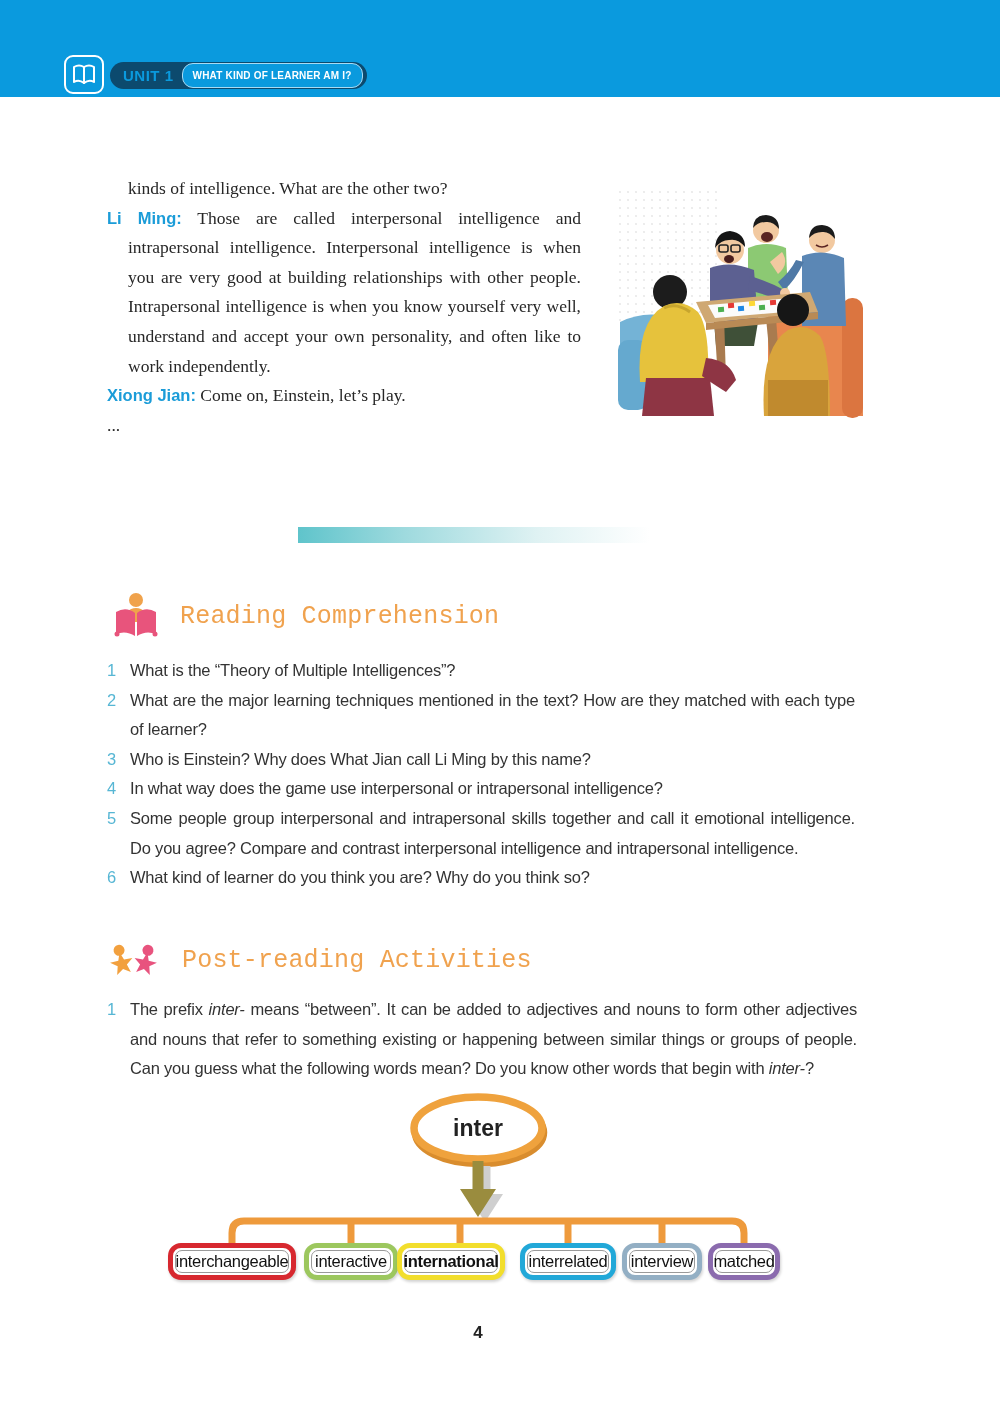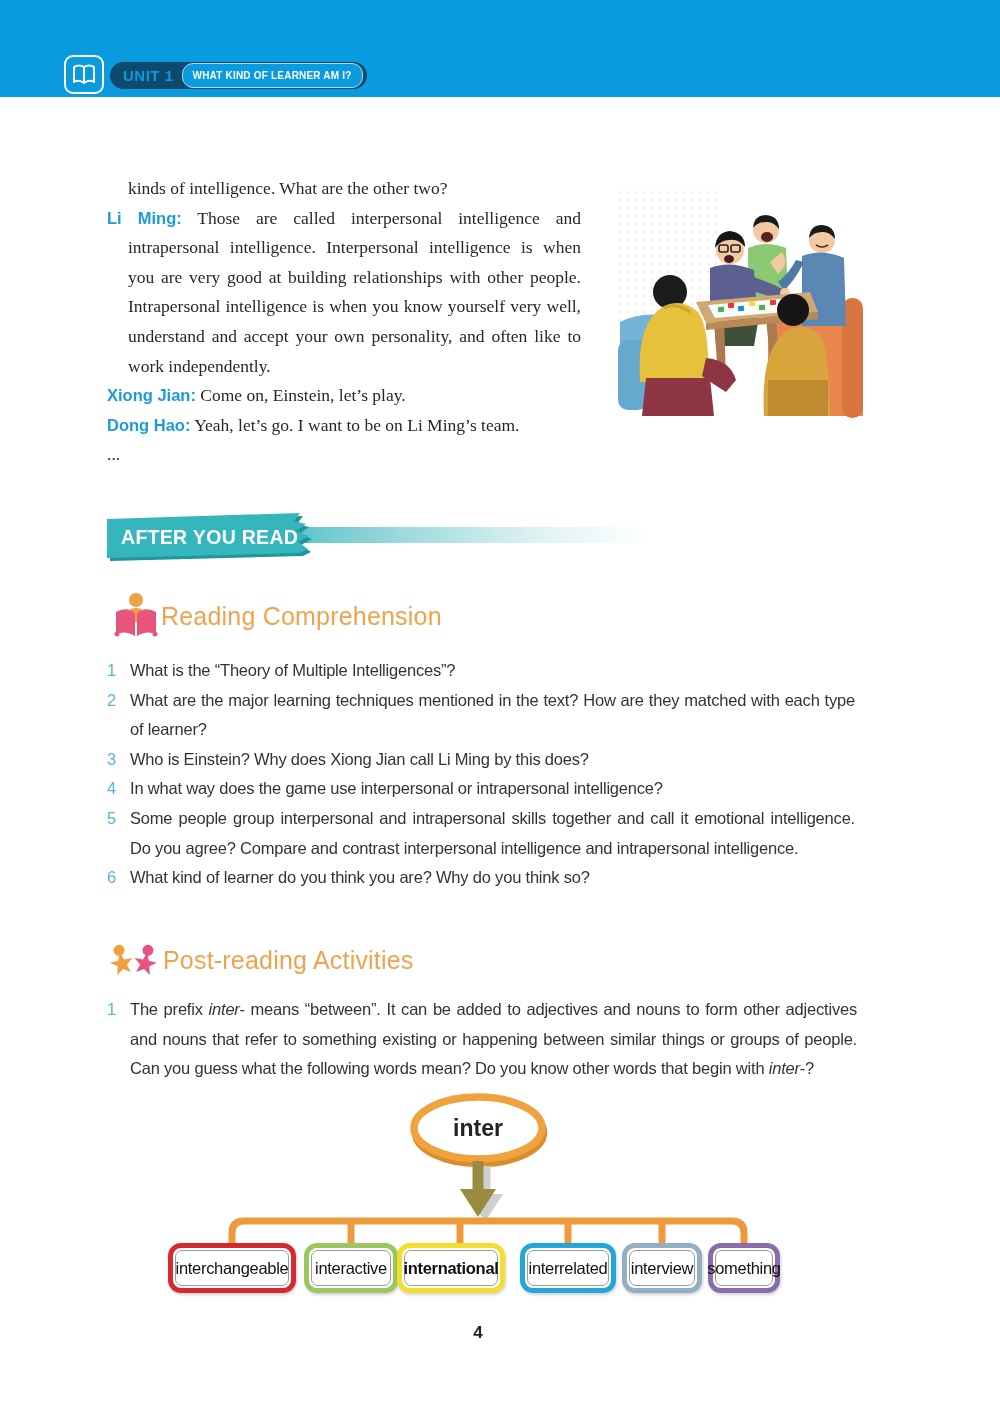--- a/index.html
+++ b/index.html
@@ -29,35 +29,35 @@
   .illus{position:absolute;left:618px;top:190px;width:245px;height:228px;}
 
   
   .strip{position:absolute;left:298px;top:527px;width:352px;height:16px;z-index:1;
          background:linear-gradient(90deg,#5fc4cb 0%,#9edade 30%,#dff2f3 68%,rgba(255,255,255,0) 100%);}
   .ayr{position:absolute;left:107px;top:513px;width:212px;height:50px;z-index:2;}
   .ayr-text{position:absolute;left:14px;top:13px;color:#fff;font-weight:bold;font-size:19.5px;
             letter-spacing:.3px;white-space:nowrap;}
 
   
-  .section-head{position:absolute;display:flex;align-items:center;gap:2px;}
+  .section-head{position:absolute;display:flex;align-items:center;gap:21px;font-family:Liberation Mono, monospace;}
   .rc-head{left:113px;top:592px;}
   .pr-head{left:107px;top:937px;}
   .section-title{font-size:25px;color:#f0a24e;letter-spacing:.2px;}
 
   
   .questions{position:absolute;left:107px;top:656px;width:748px;}
   .q-row{display:flex;}
   .q-num{width:23px;flex:none;color:#56b6d4;font-size:16.5px;line-height:29.6px;}
   .q-text{flex:1;text-align:justify;color:#333;font-size:16.5px;line-height:29.6px;letter-spacing:-0.2px;}
   .pr-item{position:absolute;left:107px;top:995px;width:750px;display:flex;}
 
   
   .diagram-svg{position:absolute;left:150px;top:1093px;width:700px;height:160px;}
-  .word-box{position:absolute;top:1243px;height:50px;border-radius:13px;border:5px solid #22c55e;
+  .word-box{position:absolute;top:1243px;height:37px;border-radius:13px;border:5px solid #22c55e;
             background:#fff;box-sizing:border-box;display:flex;align-items:center;justify-content:center;
             box-shadow:1px 2px 3px rgba(0,0,0,.18);z-index:3;}
   .word-inner{border:1px solid #9a9a9a;border-radius:7px;box-sizing:border-box;
               width:calc(100% - 4px);height:calc(100% - 4px);display:flex;align-items:center;
               justify-content:center;font-size:16.5px;letter-spacing:-0.3px;color:#111;white-space:nowrap;}
 
   .page-num{position:absolute;left:453px;top:1323px;width:50px;text-align:center;
             font-weight:bold;font-size:17px;color:#222;}
 </style>
 </head>
@@ -76,21 +76,20 @@
       <span class="unit-label">UNIT 1</span>
       <span class="unit-title-pill">WHAT KIND OF LEARNER AM I?</span>
     </div>
   </div>
 
   <div class="dialogue">
     <p class="cont-line">kinds of intelligence. What are the other two?</p>
     <div>
         <p class="turn"><span class="speaker">Li Ming:</span> Those are called interpersonal intelligence and intrapersonal intelligence. Interpersonal intelligence is when you are very good at building relationships with other people. Intrapersonal intelligence is when you know yourself very well, understand and accept your own personality, and often like to work independently.</p>
         <p class="turn"><span class="speaker">Xiong Jian:</span> Come on, Einstein, let’s play.</p>
-        <p class="turn"><span class="speaker">Dong Hao:</span> Yeah, let’s go. I want to be on Li Ming’s team.</p>
       </div>
     <p class="ellipsis-line">...</p>
   </div>
 
   <div class="illus">
     <svg width="245" height="228" viewBox="0 0 245 228">
       <defs>
         <pattern id="dots" width="8" height="8" patternUnits="userSpaceOnUse">
           <circle cx="2" cy="2" r="1.1" fill="#e2e2e2"></circle>
         </pattern>
@@ -147,27 +146,20 @@
       <path d="M28,188 L92,188 L96,226 L24,226 Z" fill="#8e3544"></path>
       <path d="M88,168 Q112,170 118,190 L108,202 Q92,192 84,186 Z" fill="#8e3544"></path>
 
       <circle cx="175" cy="120" r="16" fill="#161616"></circle>
       <path d="M146,226 Q142,158 170,140 Q188,132 202,146 Q212,162 212,226 Z" fill="#d9a43c"></path>
       <path d="M150,190 L210,190 L210,226 L150,226 Z" fill="#c08a2e"></path>
     </svg>
   </div>
 
   <div class="strip"></div>
-  <div class="ayr">
-    <svg width="212" height="50" viewBox="0 0 212 50">
-      <path d="M3,9 L196,3 L190,11 L202,14 L192,21 L205,26 L194,32 L204,39 L196,43 L3,48 Z" fill="#1f959e"></path>
-      <path d="M0,6 L193,0 L187,8 L199,11 L189,18 L202,23 L191,29 L201,36 L193,40 L0,45 Z" fill="#35b6bd"></path>
-    </svg>
-    <span class="ayr-text">AFTER YOU READ</span>
-  </div>
 
   <div class="section-head rc-head">
     <svg width="46" height="48" viewBox="0 0 46 48">
       <circle cx="23" cy="8" r="7" fill="#f0a24b"></circle>
       <path d="M12,30 Q12,16 23,16 Q34,16 34,30 Z" fill="#f0a24b"></path>
       <path d="M3,20 Q13,14 22,21 L22,44 Q13,38 3,42 Z" fill="#e8547c"></path>
       <path d="M43,20 Q33,14 24,21 L24,44 Q33,38 43,42 Z" fill="#e8547c"></path>
       <circle cx="4" cy="42" r="2.5" fill="#e8547c"></circle>
       <circle cx="42" cy="42" r="2.5" fill="#e8547c"></circle>
     </svg>
@@ -178,21 +170,21 @@
       <div class="q-row">
         <div class="q-num">1</div>
         <div class="q-text">What is the “Theory of Multiple Intelligences”?</div>
       </div>
       <div class="q-row">
         <div class="q-num">2</div>
         <div class="q-text">What are the major learning techniques mentioned in the text? How are they matched with each type of learner?</div>
       </div>
       <div class="q-row">
         <div class="q-num">3</div>
-        <div class="q-text">Who is Einstein? Why does Xiong Jian call Li Ming by this does?</div>
+        <div class="q-text">Who is Einstein? Why does What Jian call Li Ming by this name?</div>
       </div>
       <div class="q-row">
         <div class="q-num">4</div>
         <div class="q-text">In what way does the game use interpersonal or intrapersonal intelligence?</div>
       </div>
       <div class="q-row">
         <div class="q-num">5</div>
         <div class="q-text">Some people group interpersonal and intrapersonal skills together and call it emotional intelligence. Do you agree? Compare and contrast interpersonal intelligence and intrapersonal intelligence.</div>
       </div>
       <div class="q-row">
@@ -246,19 +238,19 @@
       <div class="word-box" style="left: 397px; width: 108px; border-color: rgb(242, 222, 44); font-weight: bold;">
         <div class="word-inner">international</div>
       </div>
       <div class="word-box" style="left: 520px; width: 96px; border-color: rgb(34, 168, 216);">
         <div class="word-inner">interrelated</div>
       </div>
       <div class="word-box" style="left: 622px; width: 80px; border-color: rgb(147, 175, 196);">
         <div class="word-inner">interview</div>
       </div>
       <div class="word-box" style="left: 708px; width: 72px; border-color: rgb(139, 107, 174);">
-        <div class="word-inner">something</div>
+        <div class="word-inner">matched</div>
       </div>
     </div>
 
   <div class="page-num">4</div>
 
 </div>
 
 </body></html>

